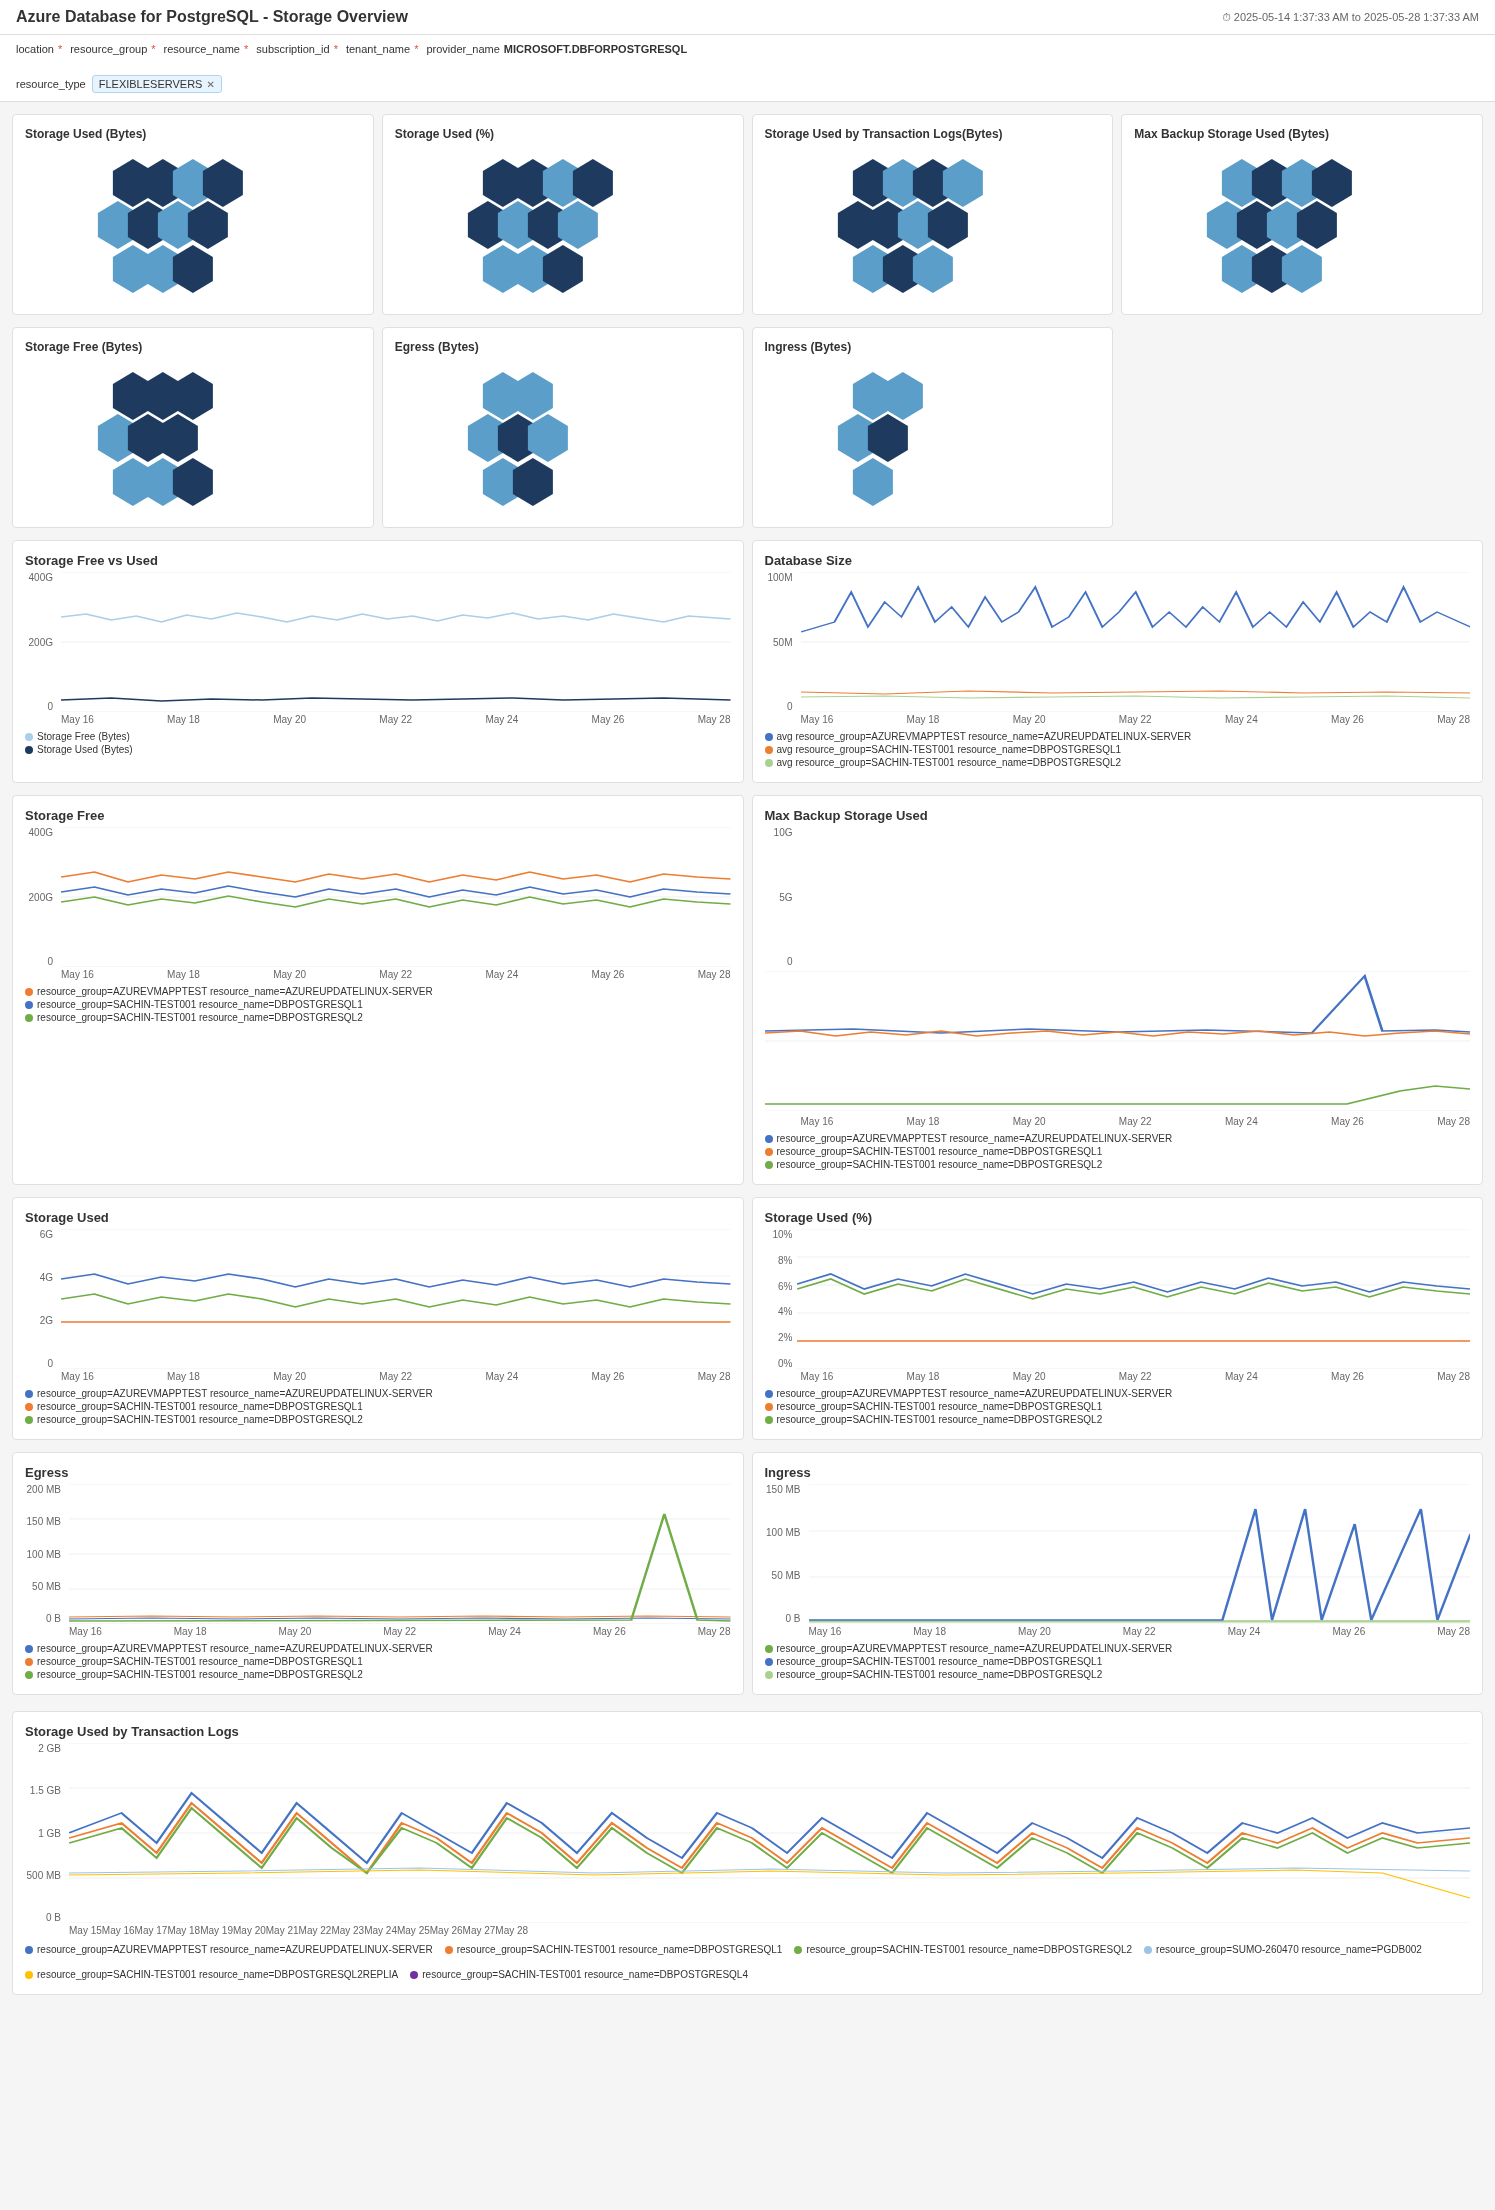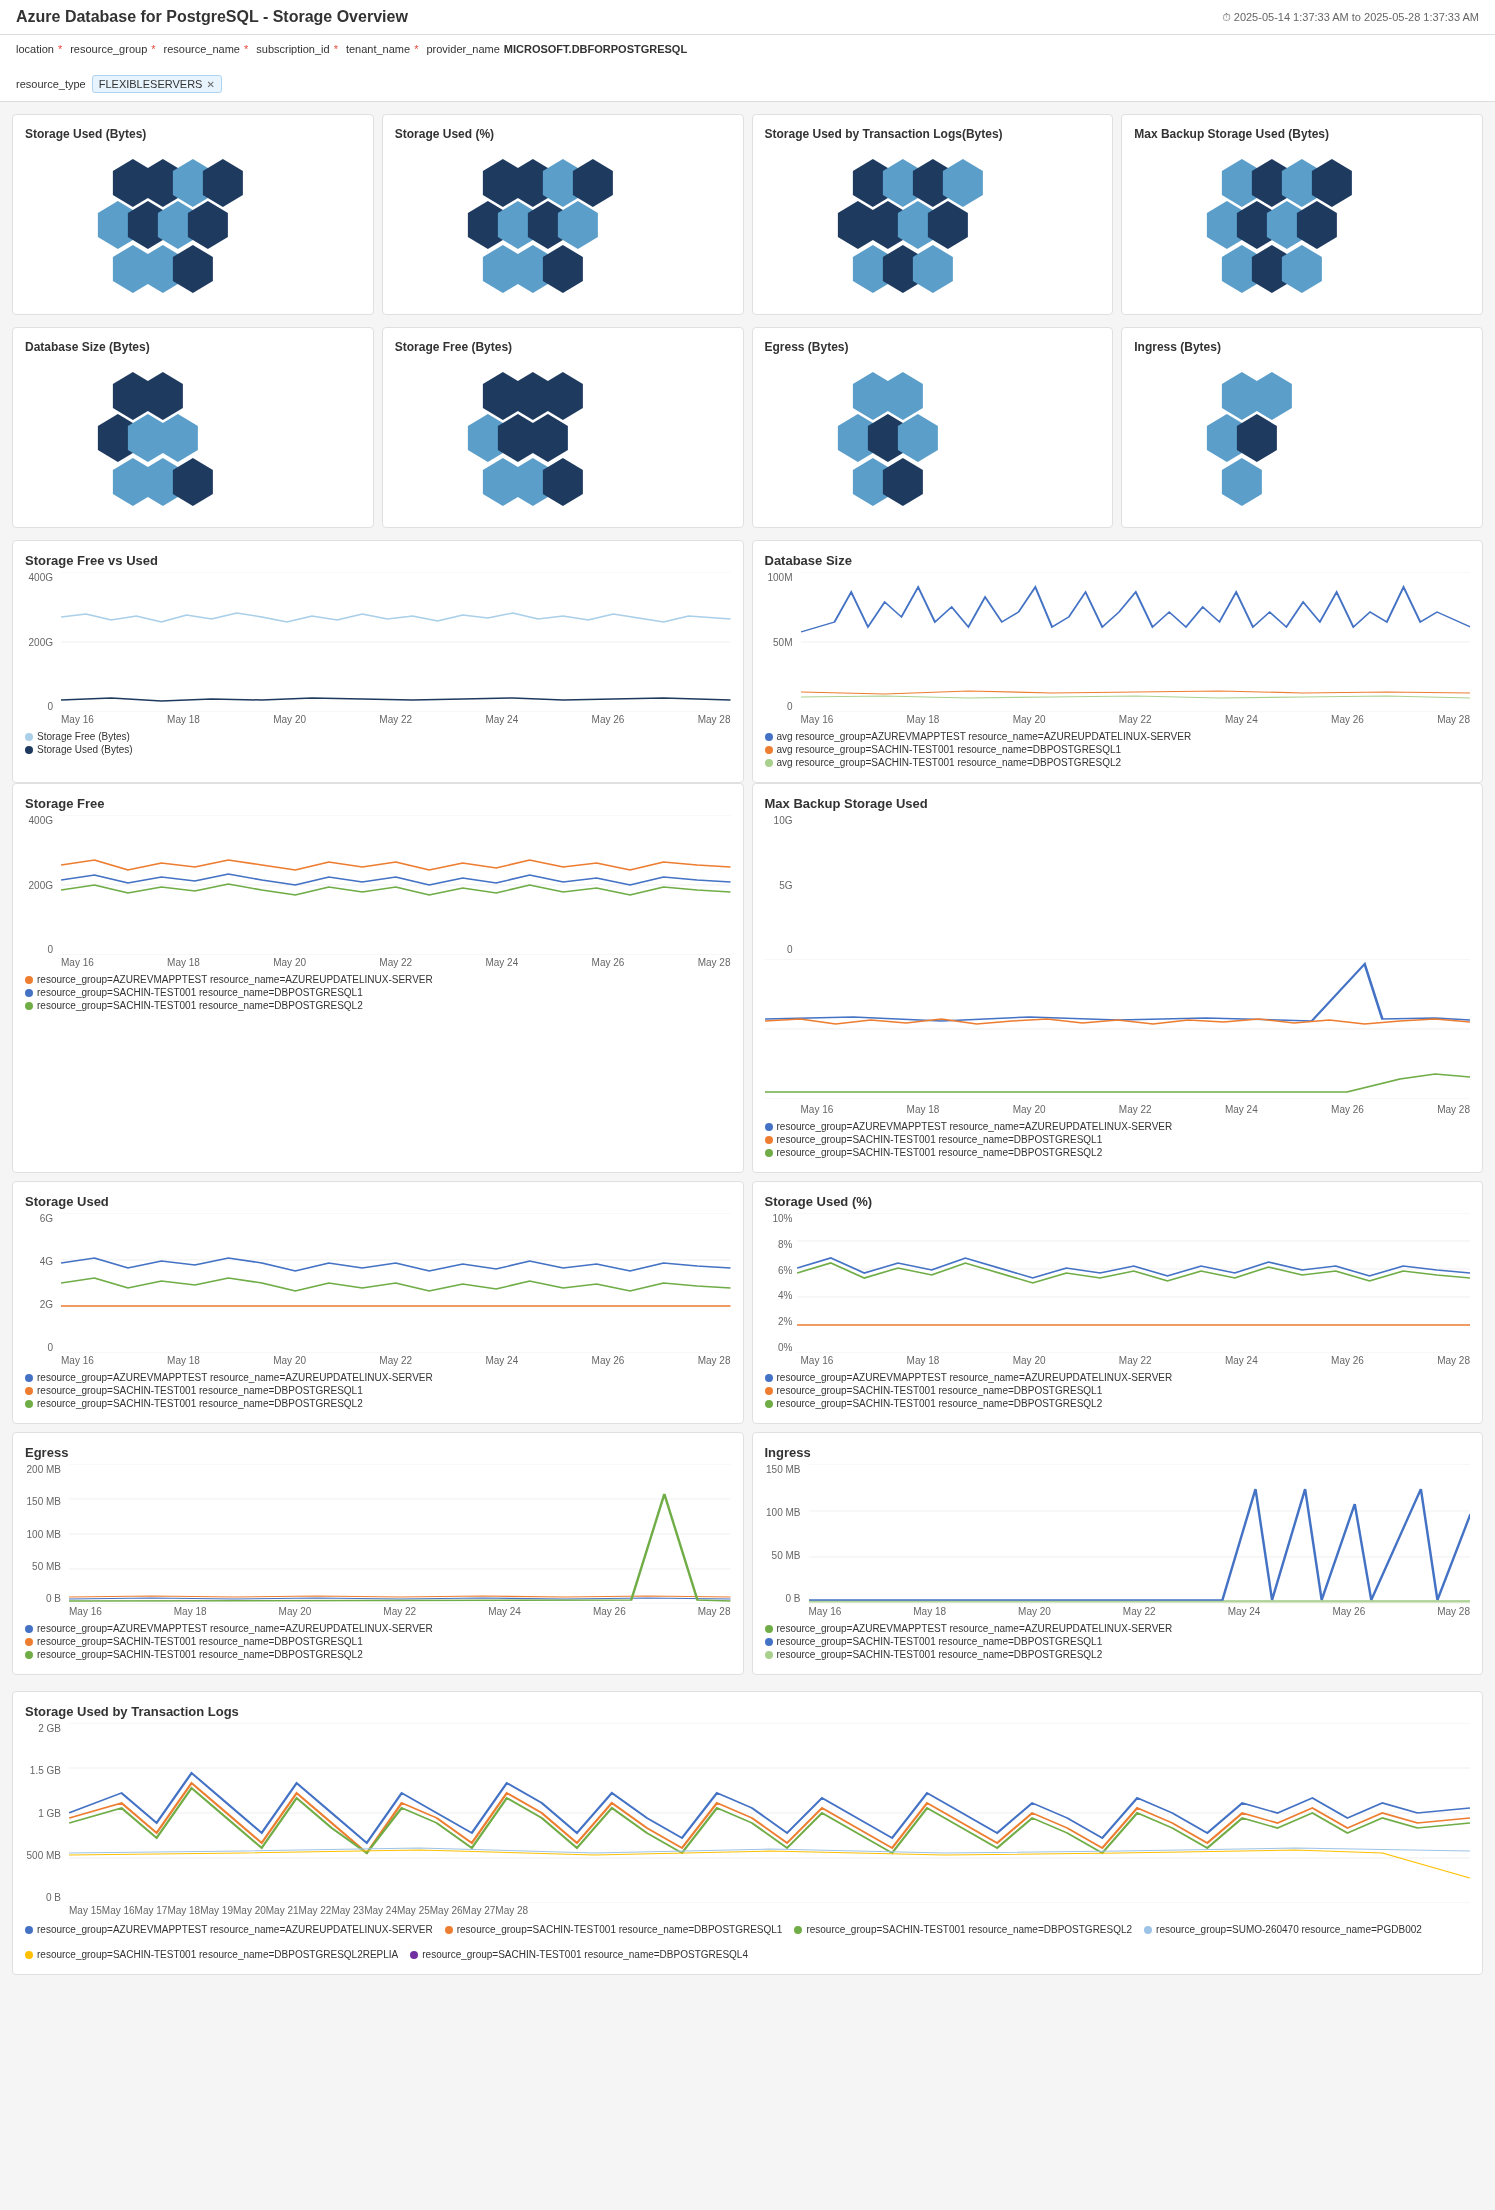--- a/index.html
+++ b/index.html
@@ -11,21 +11,21 @@
     
     .filters { background: white; padding: 8px 16px; border-bottom: 1px solid #ddd; display: flex; flex-wrap: wrap; gap: 8px; align-items: center; }
     .filter-item { display: flex; align-items: center; gap: 4px; font-size: 11px; color: #333; }
     .filter-tag { background: #e8f4fd; border: 1px solid #b0d4f0; border-radius: 3px; padding: 2px 6px; font-size: 11px; display: flex; align-items: center; gap: 4px; }
     .filter-tag-close { cursor: pointer; color: #666; font-size: 10px; }
     
     .dashboard { padding: 12px; }
     .hexmap-card { background: white; border: 1px solid #e0e0e0; border-radius: 4px; padding: 12px; min-height: 200px; }
     .hexmap-title { font-size: 12px; font-weight: 600; color: #333; margin-bottom: 8px; }
     
-    .charts-grid { display: grid; grid-template-columns: 1fr 1fr; gap: 8px; margin-bottom: 0; }
+    .charts-grid { display: grid; grid-template-columns: 1fr 1fr; gap: 8px; margin-bottom: 12px; }
     .chart-card { background: white; border: 1px solid #e0e0e0; border-radius: 4px; padding: 12px; }
     .chart-title { font-size: 13px; font-weight: 600; color: #333; margin-bottom: 4px; }
     
     .chart-legend { margin-top: 6px; font-size: 10px; }
     .legend-item { display: flex; align-items: center; gap: 4px; margin-bottom: 2px; }
     .legend-dot { width: 8px; height: 8px; border-radius: 50%; flex-shrink: 0; }
     .chart-card-full { background: white; border: 1px solid #e0e0e0; border-radius: 4px; padding: 12px; }
   </style>
 </head>
 <body>
@@ -140,33 +140,20 @@
         <polygon points="110,52 130,64 130,88 110,100 90,88 90,64" fill="#1e3a5f"></polygon>
         <polygon points="35,96 55,108 55,132 35,144 15,132 15,108" fill="#5b9ec9"></polygon>
         <polygon points="65,96 85,108 85,132 65,144 45,132 45,108" fill="#1e3a5f"></polygon>
         <polygon points="95,96 115,108 115,132 95,144 75,132 75,108" fill="#5b9ec9"></polygon>
       </svg>
     </div>
   </div>
 
   <div style="display:grid; grid-template-columns: repeat(4, 1fr); gap:8px; margin-bottom:12px;">
 
-    <div class="hexmap-card">
-      <div class="hexmap-title">Database Size (Bytes)</div>
-      <svg width="100%" height="150" viewBox="0 0 190 150">
-        <polygon points="35,10 55,22 55,46 35,58 15,46 15,22" fill="#1e3a5f"></polygon>
-        <polygon points="65,10 85,22 85,46 65,58 45,46 45,22" fill="#1e3a5f"></polygon>
-        <polygon points="20,52 40,64 40,88 20,100 0,88 0,64" fill="#1e3a5f"></polygon>
-        <polygon points="50,52 70,64 70,88 50,100 30,88 30,64" fill="#5b9ec9"></polygon>
-        <polygon points="80,52 100,64 100,88 80,100 60,88 60,64" fill="#5b9ec9"></polygon>
-        <polygon points="35,96 55,108 55,132 35,144 15,132 15,108" fill="#5b9ec9"></polygon>
-        <polygon points="65,96 85,108 85,132 65,144 45,132 45,108" fill="#5b9ec9"></polygon>
-        <polygon points="95,96 115,108 115,132 95,144 75,132 75,108" fill="#1e3a5f"></polygon>
-      </svg>
-    </div>
 
     <div class="hexmap-card">
       <div class="hexmap-title">Storage Free (Bytes)</div>
       <svg width="100%" height="150" viewBox="0 0 190 150">
         <polygon points="35,10 55,22 55,46 35,58 15,46 15,22" fill="#1e3a5f"></polygon>
         <polygon points="65,10 85,22 85,46 65,58 45,46 45,22" fill="#1e3a5f"></polygon>
         <polygon points="95,10 115,22 115,46 95,58 75,46 75,22" fill="#1e3a5f"></polygon>
         <polygon points="20,52 40,64 40,88 20,100 0,88 0,64" fill="#5b9ec9"></polygon>
         <polygon points="50,52 70,64 70,88 50,100 30,88 30,64" fill="#1e3a5f"></polygon>
         <polygon points="80,52 100,64 100,88 80,100 60,88 60,64" fill="#1e3a5f"></polygon>

